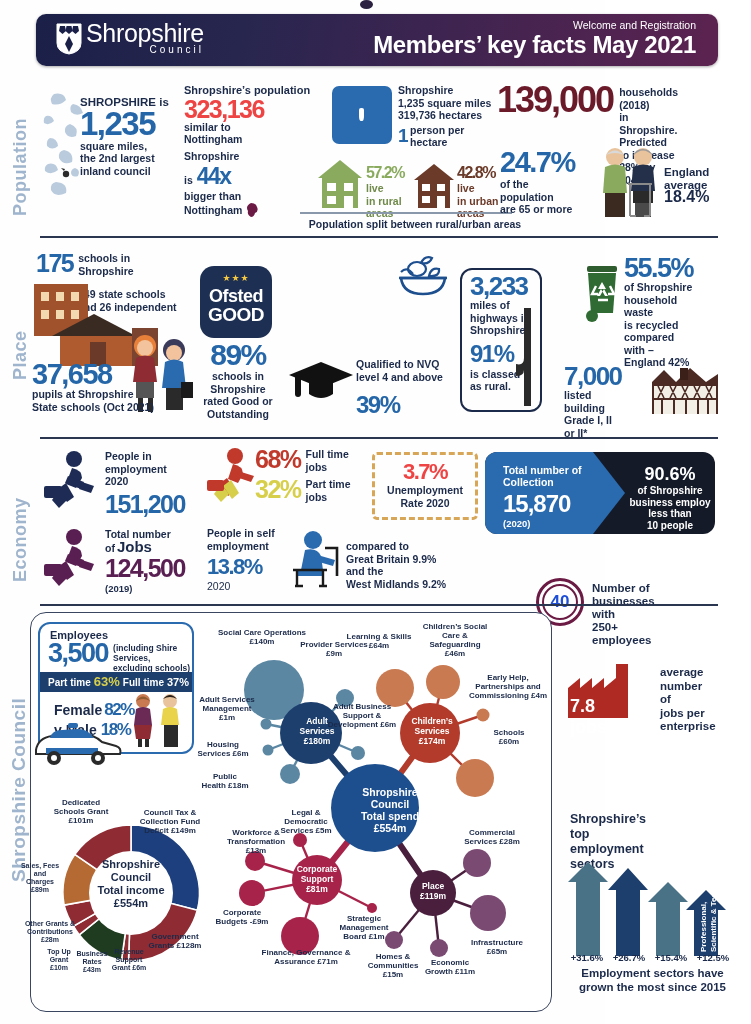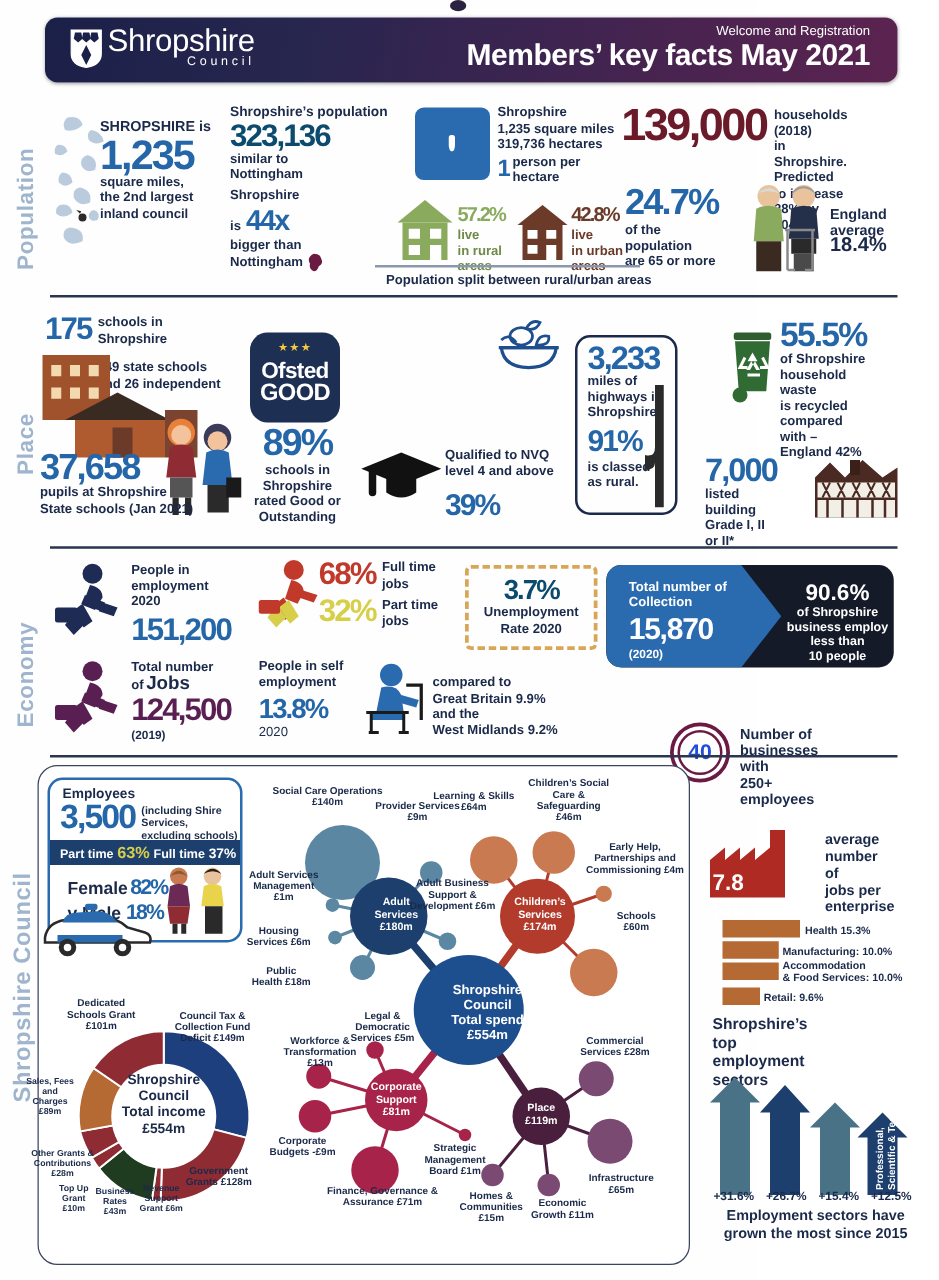--- a/index.html
+++ b/index.html
@@ -21,21 +21,21 @@
   .dot-top{position:absolute;left:360px;top:0px;width:13px;height:9px;border-radius:50%;background:#2a2240;}
 
   
   .sect-label{position:absolute;writing-mode:vertical-rl;transform:rotate(180deg);
               color:#9fb4cd;font-weight:bold;letter-spacing:.5px;}
   .rule{position:absolute;height:2px;background:#2a3550;}
 
   
   .big{font-weight:bold;color:#2466a8;letter-spacing:-1.5px;}
   .blu{color:#2466a8;}
-  .navy{color:#0c4a6e;}
+  .navy{color:#ef4444;}
   .txt{font-size:10.5px;font-weight:bold;line-height:12.5px;color:#1b2a4a;}
   .abs{position:absolute;}
 
   
   .map-sil{position:absolute;left:40px;top:90px;width:58px;height:120px;}
   .hect-box{position:absolute;left:332px;top:86px;width:60px;height:58px;border-radius:7px;background:#2a6bb0;}
   .hect-pin{position:absolute;left:27px;top:22px;width:5px;height:13px;background:#fff;border-radius:2px 2px 40% 40%;}
   .house{position:absolute;}
   .baseline{position:absolute;height:1.5px;background:#8a98ab;}
 
@@ -275,21 +275,21 @@
       <circle cx="49" cy="18" r="11" fill="#3a3a5a"></circle>
         <circle cx="49" cy="21" r="8" fill="#f2c39c"></circle>
       <path d="M40 30 q9 -5 18 0 l3 26 h-24z" fill="#2a6bb0"></path>
         <rect x="41" y="56" width="17" height="22" fill="#2a2a2a"></rect>
       <rect x="56" y="50" width="12" height="16" fill="#1a1a1a"></rect>
     </svg>
   </div>
   <div class="abs" style="left:32px;top:360px;">
     <div class="big" style="font-size:29px;line-height:28px;">37,658</div>
     <div class="txt" style="white-space:pre-line;">pupils at Shropshire
-State schools (Jan 2021)</div>
+State schools (Oct 2021)</div>
   </div>
 
   <div class="ofsted">
     <div class="stars">★★★</div>
     <div class="o1">Ofsted</div>
     <div class="o2">GOOD</div>
   </div>
   <div class="abs" style="left:198px;top:340px;width:80px;text-align:center;">
     <div class="big" style="font-size:30px;line-height:30px;">89%</div>
     <div class="txt" style="white-space:pre-line;">schools in
@@ -760,39 +760,20 @@
     <svg width="86" height="58" viewBox="0 0 86 58">
       <path d="M2 56 V26 l12 -10 v10 l12 -10 v10 l12 -10 v10 l12 -10 V2 h12 v54z" fill="#b02a24"></path>
     </svg>
   </div>
   <div class="abs" style="left:570px;top:696px;color:#fff;font-size:18px;font-weight:bold;">7.8 jobs</div>
   <div class="txt abs" style="left:660px;top:666px;white-space:pre-line;font-size:11.5px;line-height:13.5px;">average
 number of
 jobs per
 enterprise</div>
 
-  <div class="abs" style="left:578px;top:735px;width:170px;">
-    <div style="position:relative;height:17px;">
-      <div class="hbar" style="left:0;top:1px;width:62px;height:14px;"></div>
-      <div class="txt abs" style="left:66px;top:3px;font-size:8.5px;">Health 15.3%</div>
-    </div>
-    <div style="position:relative;height:17px;">
-      <div class="hbar" style="left:0;top:1px;width:45px;height:14px;"></div>
-      <div class="txt abs" style="left:48px;top:3px;font-size:8.5px;">Manufacturing: 10.0%</div>
-    </div>
-    <div style="position:relative;height:20px;">
-      <div class="hbar" style="left:0;top:1px;width:45px;height:14px;"></div>
-      <div class="txt abs" style="left:48px;top:-1px;font-size:8.5px;white-space:pre-line;line-height:9.5px;">Accommodation
-&amp; Food Services: 10.0%</div>
-    </div>
-    <div style="position:relative;height:17px;">
-      <div class="hbar" style="left:0;top:1px;width:30px;height:14px;"></div>
-      <div class="txt abs" style="left:33px;top:3px;font-size:8.5px;">Retail: 9.6%</div>
-    </div>
-  </div>
 
   <div class="txt abs" style="left:570px;top:812px;white-space:pre-line;font-size:12.5px;line-height:15px;">Shropshire’s top
 employment sectors</div>
 
   <svg class="abs" style="left:566px;top:848px;" width="170" height="110" viewBox="0 0 170 110">
     <path d="M22 14 L42 34 H34 V108 H10 V34 H2 Z" fill="#4a7287"></path>
     <path d="M62 20 L82 42 H74 V108 H50 V42 H42 Z" fill="#1d3f6e"></path>
     <path d="M102 34 L122 54 H114 V108 H90 V54 H82 Z" fill="#4a7287"></path>
     <path d="M140 42 L160 62 H152 V108 H128 V62 H120 Z" fill="#1d3f6e"></path>
     <text x="140" y="104" fill="#ffffff" font-size="8" font-weight="bold" font-family="Liberation Sans, sans-serif" transform="rotate(-90 140 104)">Professional,</text>

